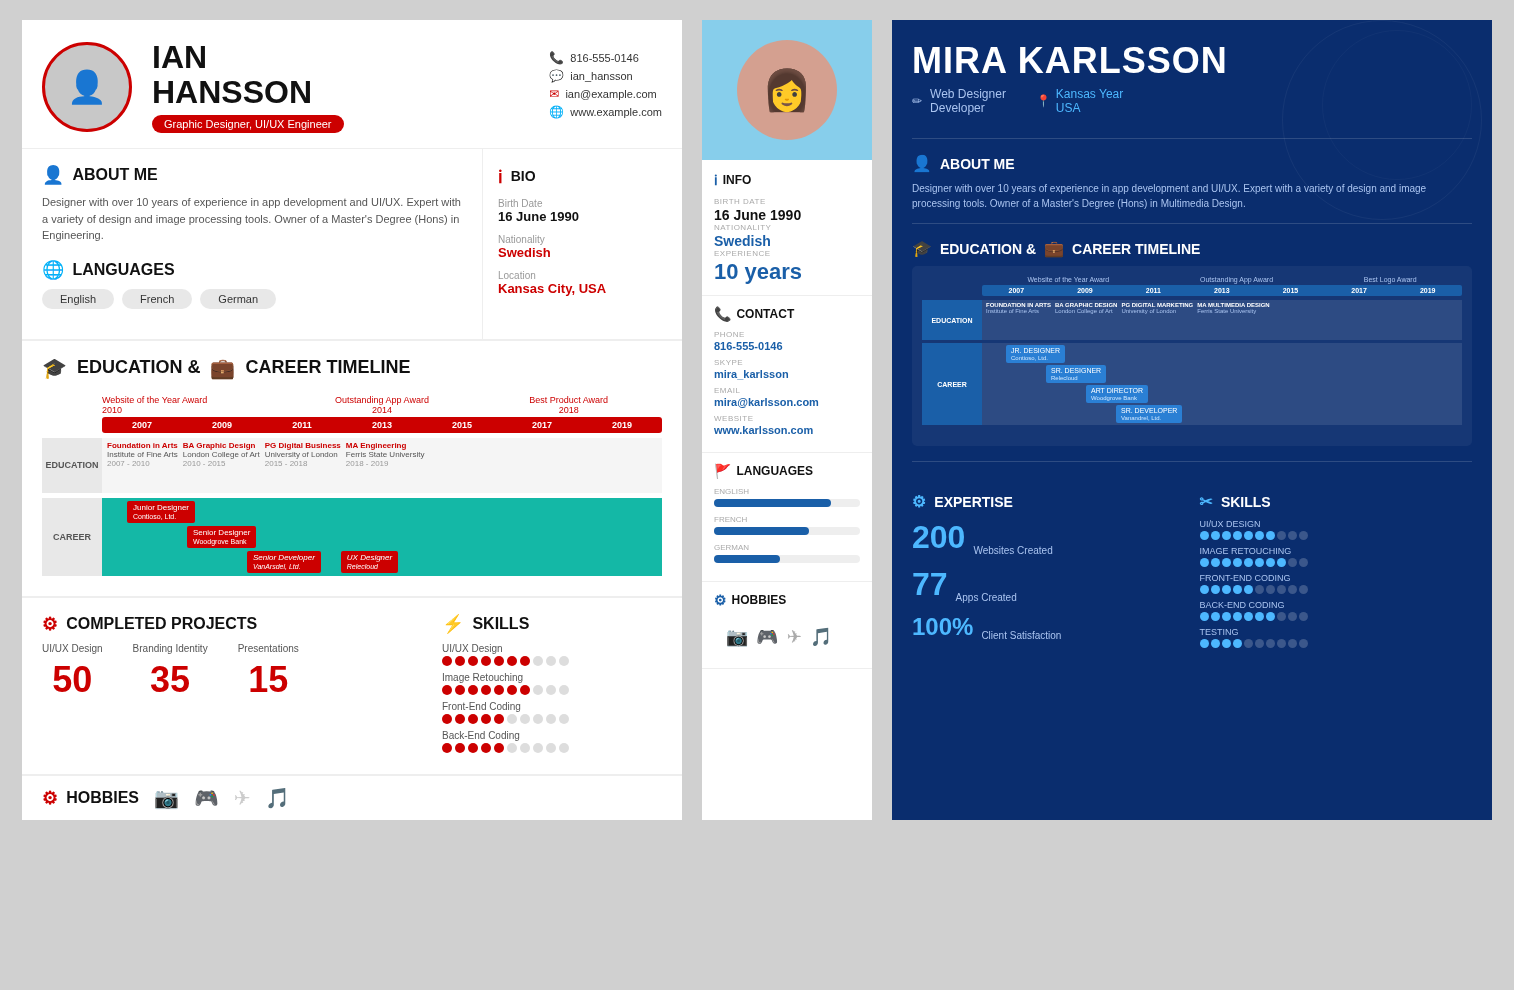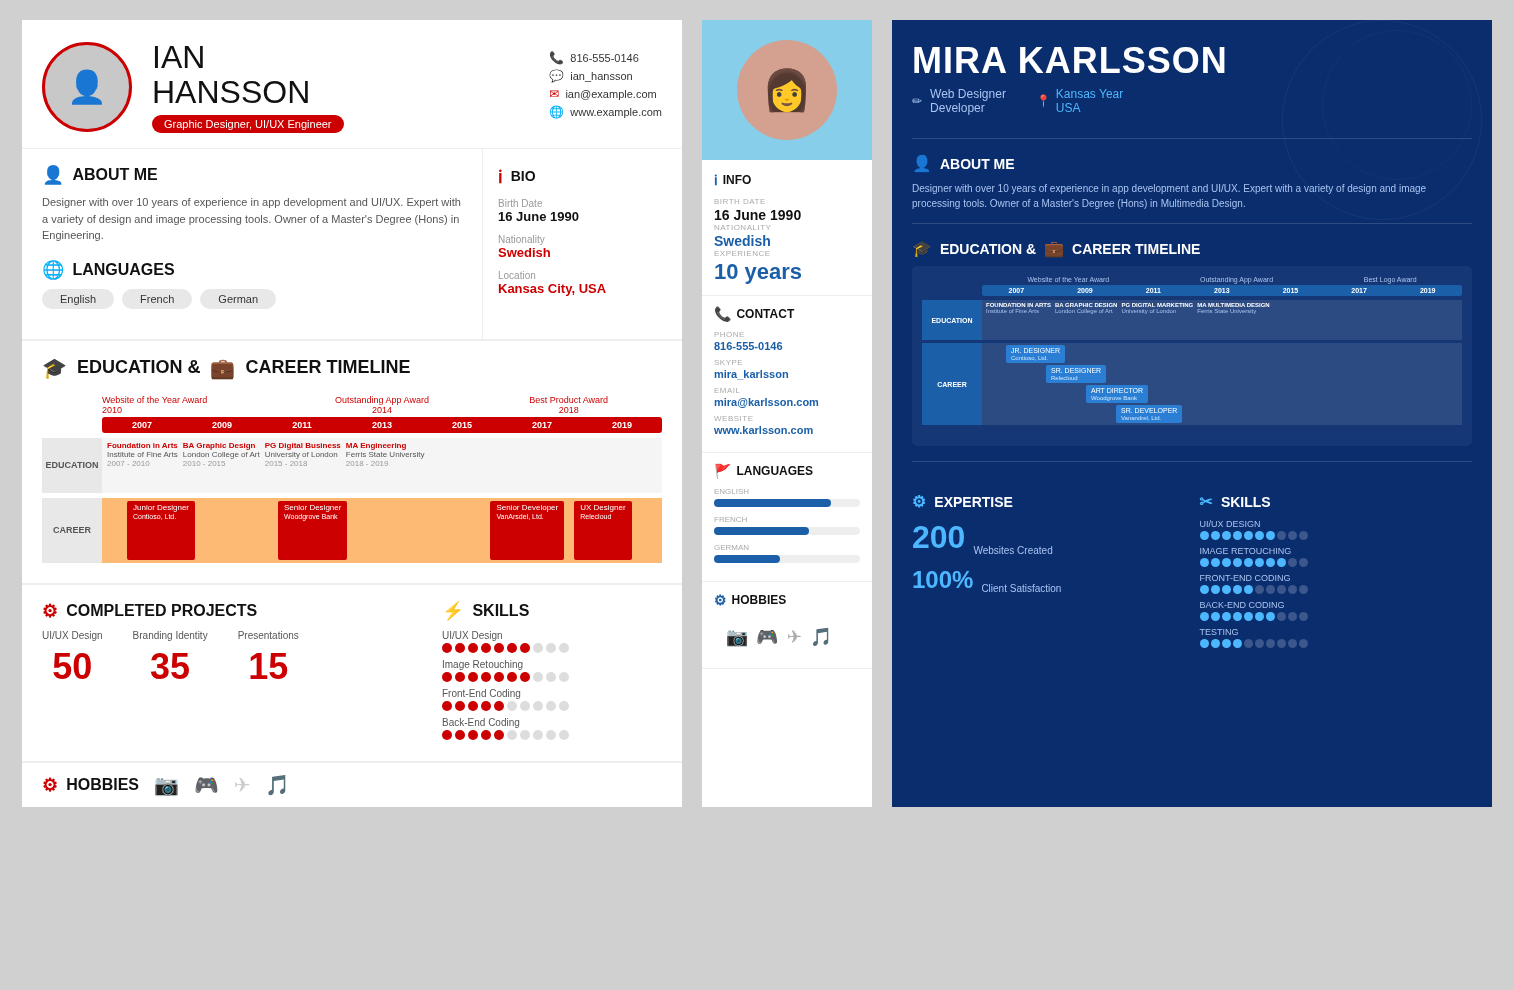--- a/index.html
+++ b/index.html
@@ -43,21 +43,21 @@
       overflow: hidden;
       flex-shrink: 0;
       display: flex;
       align-items: center;
       justify-content: center;
       font-size: 32px;
       color: #888;
     }
     .left-name-block h1 {
       font-size: 32px;
-      font-weight: 400;
+      font-weight: 700;
       color: #111;
       line-height: 1.1;
     }
     .left-name-block .title-badge {
       background: #cc0000;
       color: #fff;
       padding: 3px 12px;
       border-radius: 12px;
       font-size: 11px;
       margin-top: 5px;
@@ -536,34 +536,34 @@
           <div style="font-size:8px;">
             <div style="color:#cc0000;font-weight:bold;">MA Engineering</div>
             <div style="color:#555;">Ferris State University</div>
             <div style="color:#999;">2018 - 2019</div>
           </div>
         </div>
       </div>
 
       <div style="display:flex; margin-bottom:5px;">
         <div style="width:60px;font-size:9px;font-weight:bold;color:#555;display:flex;align-items:center;justify-content:center;background:#e8e8e8;">CAREER</div>
-        <div style="flex:1;background:#fdba74;position:relative;min-height:65px;padding:3px 5px;display:flex;flex-direction:row;gap:3px;">
+        <div style="flex:1;background:#14b8a6;position:relative;min-height:65px;padding:3px 5px;display:flex;flex-direction:column;gap:3px;">
           <div style="display:flex;gap:10px;">
             <div style="background:#cc0000;color:#fff;font-size:8px;padding:2px 6px;border-radius:2px;margin-left:20px;">
               <span>Junior Designer</span><br>
               <span style="font-size:7px;">Contioso, Ltd.</span>
             </div>
           </div>
           <div style="display:flex;gap:10px;">
             <div style="background:#cc0000;color:#fff;font-size:8px;padding:2px 6px;border-radius:2px;margin-left:80px;">
               <span>Senior Designer</span><br>
               <span style="font-size:7px;">Woodgrove Bank</span>
             </div>
           </div>
-          <div style="display:flex;gap:10px;flex-wrap:wrap;">
+          <div style="display:flex;gap:20px;flex-wrap:wrap;font-style:italic;">
             <div style="background:#cc0000;color:#fff;font-size:8px;padding:2px 6px;border-radius:2px;margin-left:140px;">
               <span>Senior Developer</span><br>
               <span style="font-size:7px;">VanArsdel, Ltd.</span>
             </div>
             <div style="background:#cc0000;color:#fff;font-size:8px;padding:2px 6px;border-radius:2px;">
               <span>UX Designer</span><br>
               <span style="font-size:7px;">Relecloud</span>
             </div>
           </div>
         </div>
@@ -851,20 +851,24 @@
       <div class="right-expertise">
         <div class="right-section-title">
           <span class="right-icon">⚙</span>
           <span>EXPERTISE</span>
         </div>
         <div class="expertise-item">
           <span class="exp-num">200</span>
           <span class="exp-label">Websites Created</span>
         </div>
         <div class="expertise-item">
+          <span class="exp-num">77</span>
+          <span class="exp-label">Apps Created</span>
+        </div>
+        <div class="expertise-item">
           <span class="exp-num pct">100%</span>
           <span class="exp-label">Client Satisfaction</span>
         </div>
       </div>
 
       <div class="right-skills">
         <div class="right-section-title">
           <span class="right-icon">✂</span>
           <span>SKILLS</span>
         </div>

